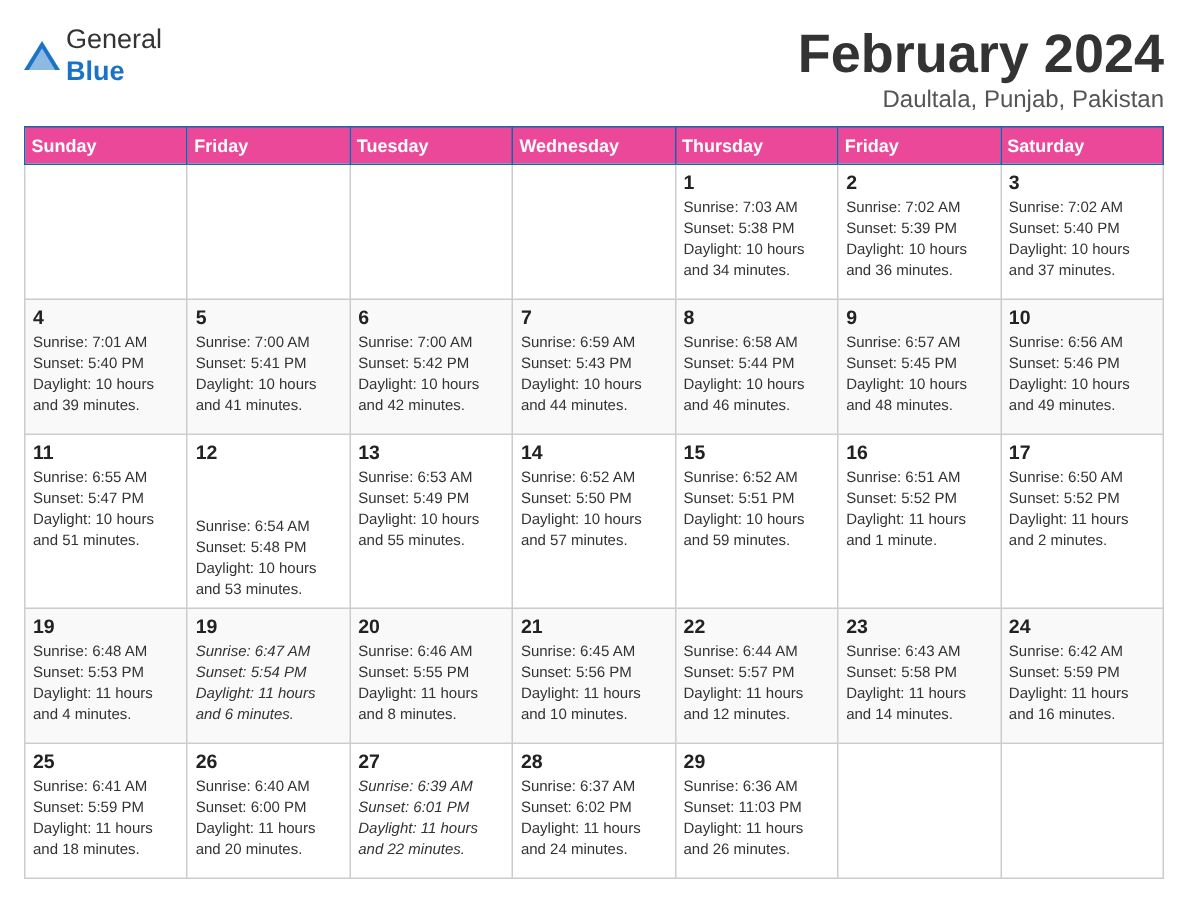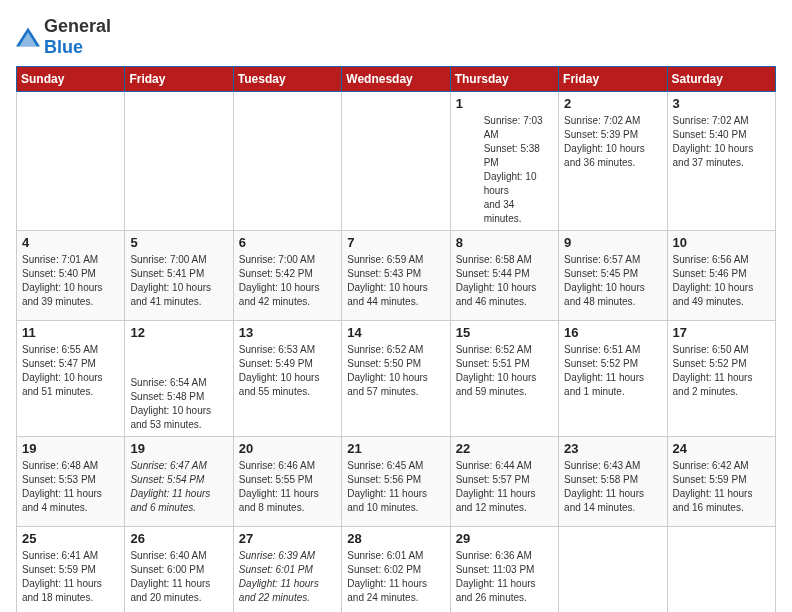--- a/index.html
+++ b/index.html
@@ -16,21 +16,21 @@
       align-items: flex-start;
       margin-bottom: 8px;
     }
     .logo {
       display: flex;
       align-items: center;
       gap: 4px;
     }
     .logo-text-general {
       font-size: 18px;
-      font-weight: bold;
+      font-weight: normal;
       color: #333;
     }
     .logo-text-blue {
       font-size: 18px;
       font-weight: bold;
       color: #1a73c7;
     }
     .logo-icon {
       width: 24px;
       height: 20px;
@@ -48,21 +48,21 @@
       font-size: 16px;
       color: #555;
       margin-top: 2px;
     }
     table {
       width: 100%;
       border-collapse: collapse;
       table-layout: fixed;
     }
     thead tr th {
-      background-color: #b91c1c;
+      background-color: #ec4899;
       color: #fff;
       font-size: 12px;
       font-weight: bold;
       padding: 5px 4px;
       text-align: left;
       border: 1px solid #1565aa;
     }
     tbody tr td {
       border: 1px solid #ccc;
       vertical-align: top;
@@ -98,20 +98,22 @@
     <svg class="logo-icon" viewBox="0 0 30 24" xmlns="http://www.w3.org/2000/svg">
       <polygon points="15,0 30,24 0,24" fill="#1a73c7"></polygon>
       <polygon points="15,6 26,24 4,24" fill="#fff" opacity="0.5"></polygon>
     </svg>
     <div>
       <span class="logo-text-general">General</span><br>
       <span class="logo-text-blue">Blue</span>
     </div>
   </div>
   <div class="title-area">
+    <div class="month-title">February 2024</div>
+    <div class="location-title">Daultala, Punjab, Pakistan</div>
   </div>
 </div>
 
 <table>
   <thead>
     <tr>
       <th>Sunday</th>
       <th>Friday</th>
       <th>Tuesday</th>
       <th>Wednesday</th>
@@ -121,21 +123,21 @@
     </tr>
   </thead>
   <tbody id="calendar-body">
   <tr>
         <td class="empty-cell"></td>
         <td class="empty-cell"></td>
         <td class="empty-cell"></td>
         <td class="empty-cell"></td>
         <td>
           <div class="day-number">1</div>
-          <div class="day-info" style="white-space: pre-line; margin-left: 28px;">Sunrise: 7:03 AM
+          <div class="day-info" style="white-space: pre-line;">Sunrise: 7:03 AM
 Sunset: 5:38 PM
 Daylight: 10 hours
 and 34 minutes.</div>
         </td>
         <td>
           <div class="day-number">2</div>
           <div class="day-info" style="white-space: pre-line;">Sunrise: 7:02 AM
 Sunset: 5:39 PM
 Daylight: 10 hours
 and 36 minutes.</div>
@@ -318,21 +320,21 @@
         </td>
         <td>
           <div class="day-number">27</div>
           <div class="day-info" style="white-space: pre-line; font-style: italic;">Sunrise: 6:39 AM
 Sunset: 6:01 PM
 Daylight: 11 hours
 and 22 minutes.</div>
         </td>
         <td>
           <div class="day-number">28</div>
-          <div class="day-info" style="white-space: pre-line;">Sunrise: 6:01 AM
+          <div class="day-info" style="white-space: pre-line;">Sunrise: 6:37 AM
 Sunset: 6:02 PM
 Daylight: 11 hours
 and 24 minutes.</div>
         </td>
         <td>
           <div class="day-number">29</div>
           <div class="day-info" style="white-space: pre-line;">Sunrise: 6:36 AM
 Sunset: 11:03 PM
 Daylight: 11 hours
 and 26 minutes.</div>

